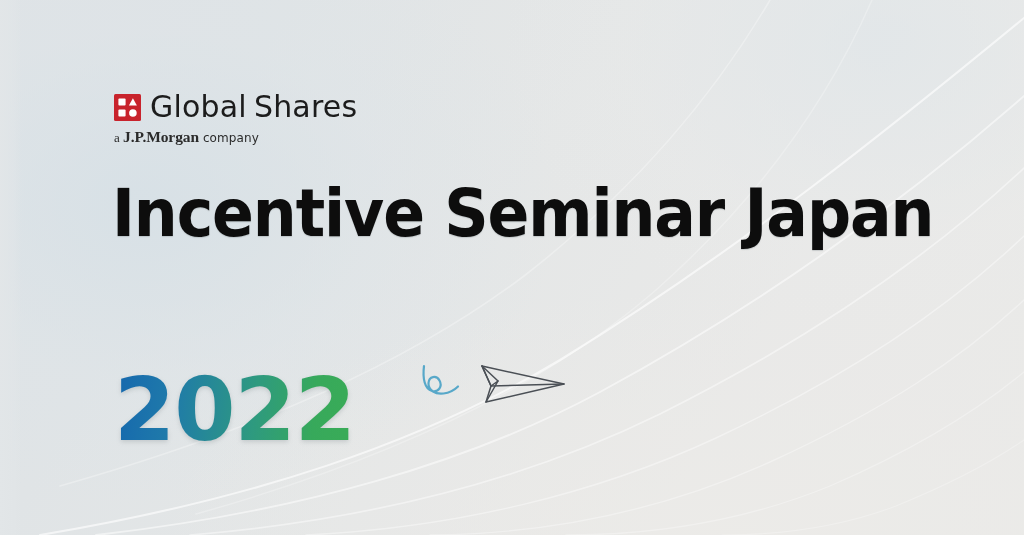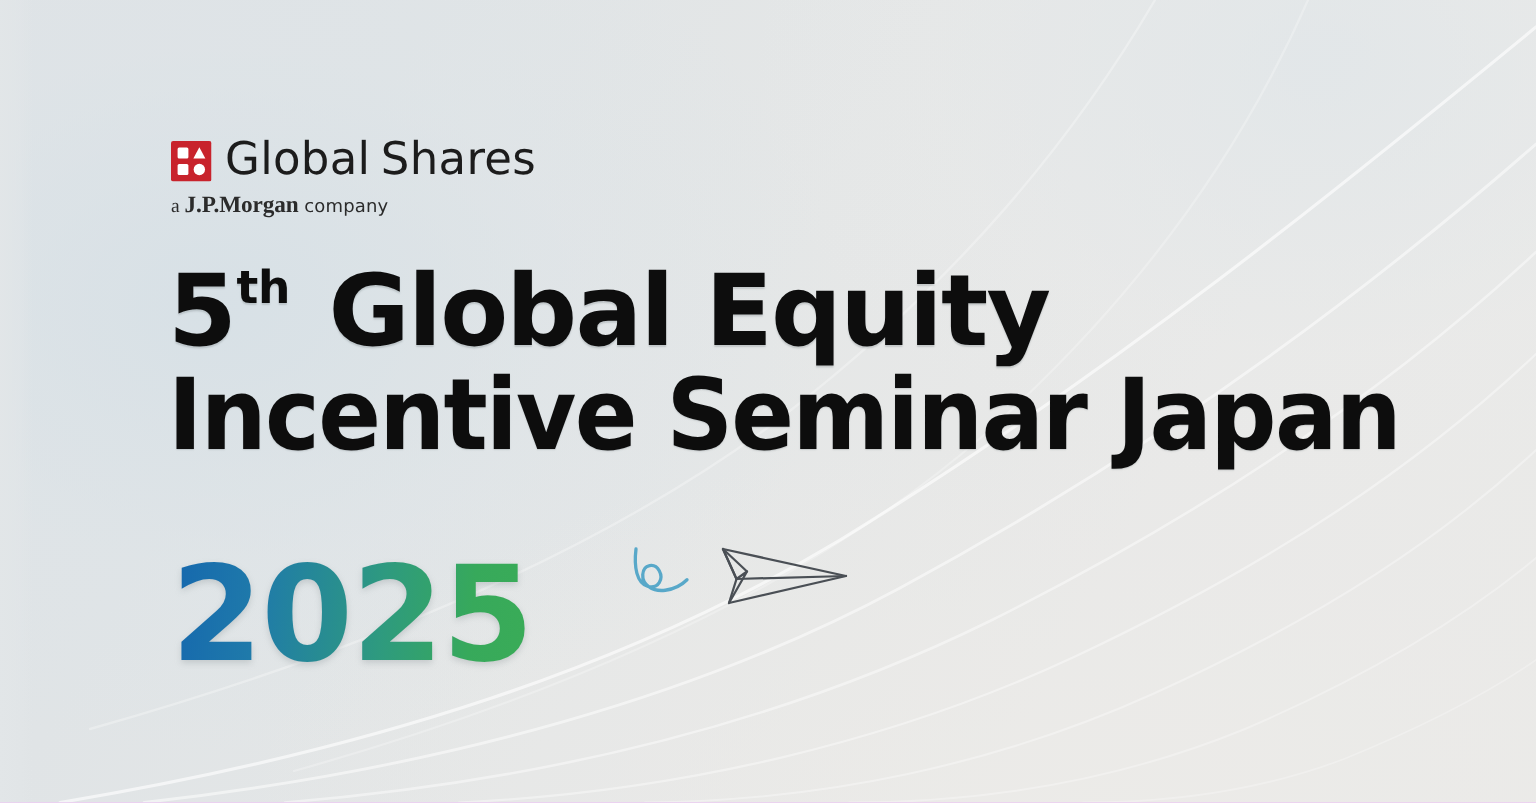--- a/index.html
+++ b/index.html
@@ -8,21 +8,21 @@
     padding: 0;
     background: #e9eaea;
   }
 
   .slide {
     position: relative;
     width: 1024px;
     height: 535px;
     overflow: hidden;
     font-family: "Liberation Sans", sans-serif;
-    background: #f0abfc;
+    background: #14b8a6;
   }
 
   
   .bg-base {
     position: absolute;
     inset: 0;
     background:
       linear-gradient(118deg,
         #dfe3e6 0%,
         #e0e4e6 22%,
@@ -226,25 +226,24 @@
           <path d="M18.9 4.2 L22.9 11.6 L14.9 11.6 Z" fill="#ffffff"></path>
           <rect x="4.4" y="15.4" width="7.2" height="7.2" rx="1" fill="#ffffff"></rect>
           <circle cx="18.9" cy="19.0" r="3.8" fill="#ffffff"></circle>
         </svg>
         <div class="brand-word"><span>Global</span><span class="gap"></span><span>Shares</span></div>
       </div>
       <div class="brand-tag"><span class="art">a </span><span class="jpm">J.P.Morgan</span><span class="company"> company</span></div>
     </div>
 
     <div class="headline">
-      <div class="headline-l1"><span>5</span><span class="ord">th</span><span> Global Equity</span></div>
       <div class="headline-l2">Incentive Seminar Japan</div>
     </div>
 
-    <div class="year">2025</div>
+    <div class="year">2022</div>
 
     <svg class="doodle" viewBox="0 0 160 62">
       <g fill="none" stroke="#58a8c9" stroke-width="2.2" stroke-linecap="round" stroke-linejoin="round">
         <path d="M12 18 C 10.5 30, 12.5 41, 20 43 C 27 44.6, 30.5 38, 27.5 32.5
                  C 24.5 27, 17 28, 16.5 35 C 16 42, 23 46.5, 31.5 45.5
                  C 38 44.7, 43 41.5, 46 38.5"></path>
       </g>
       <g fill="none" stroke="#4a4f55" stroke-width="1.5" stroke-linejoin="round" stroke-linecap="round">
         <path d="M70 18 L152 36 L74 54 L79 38 Z"></path>
         <path d="M70 18 L79 38 L152 36"></path>

